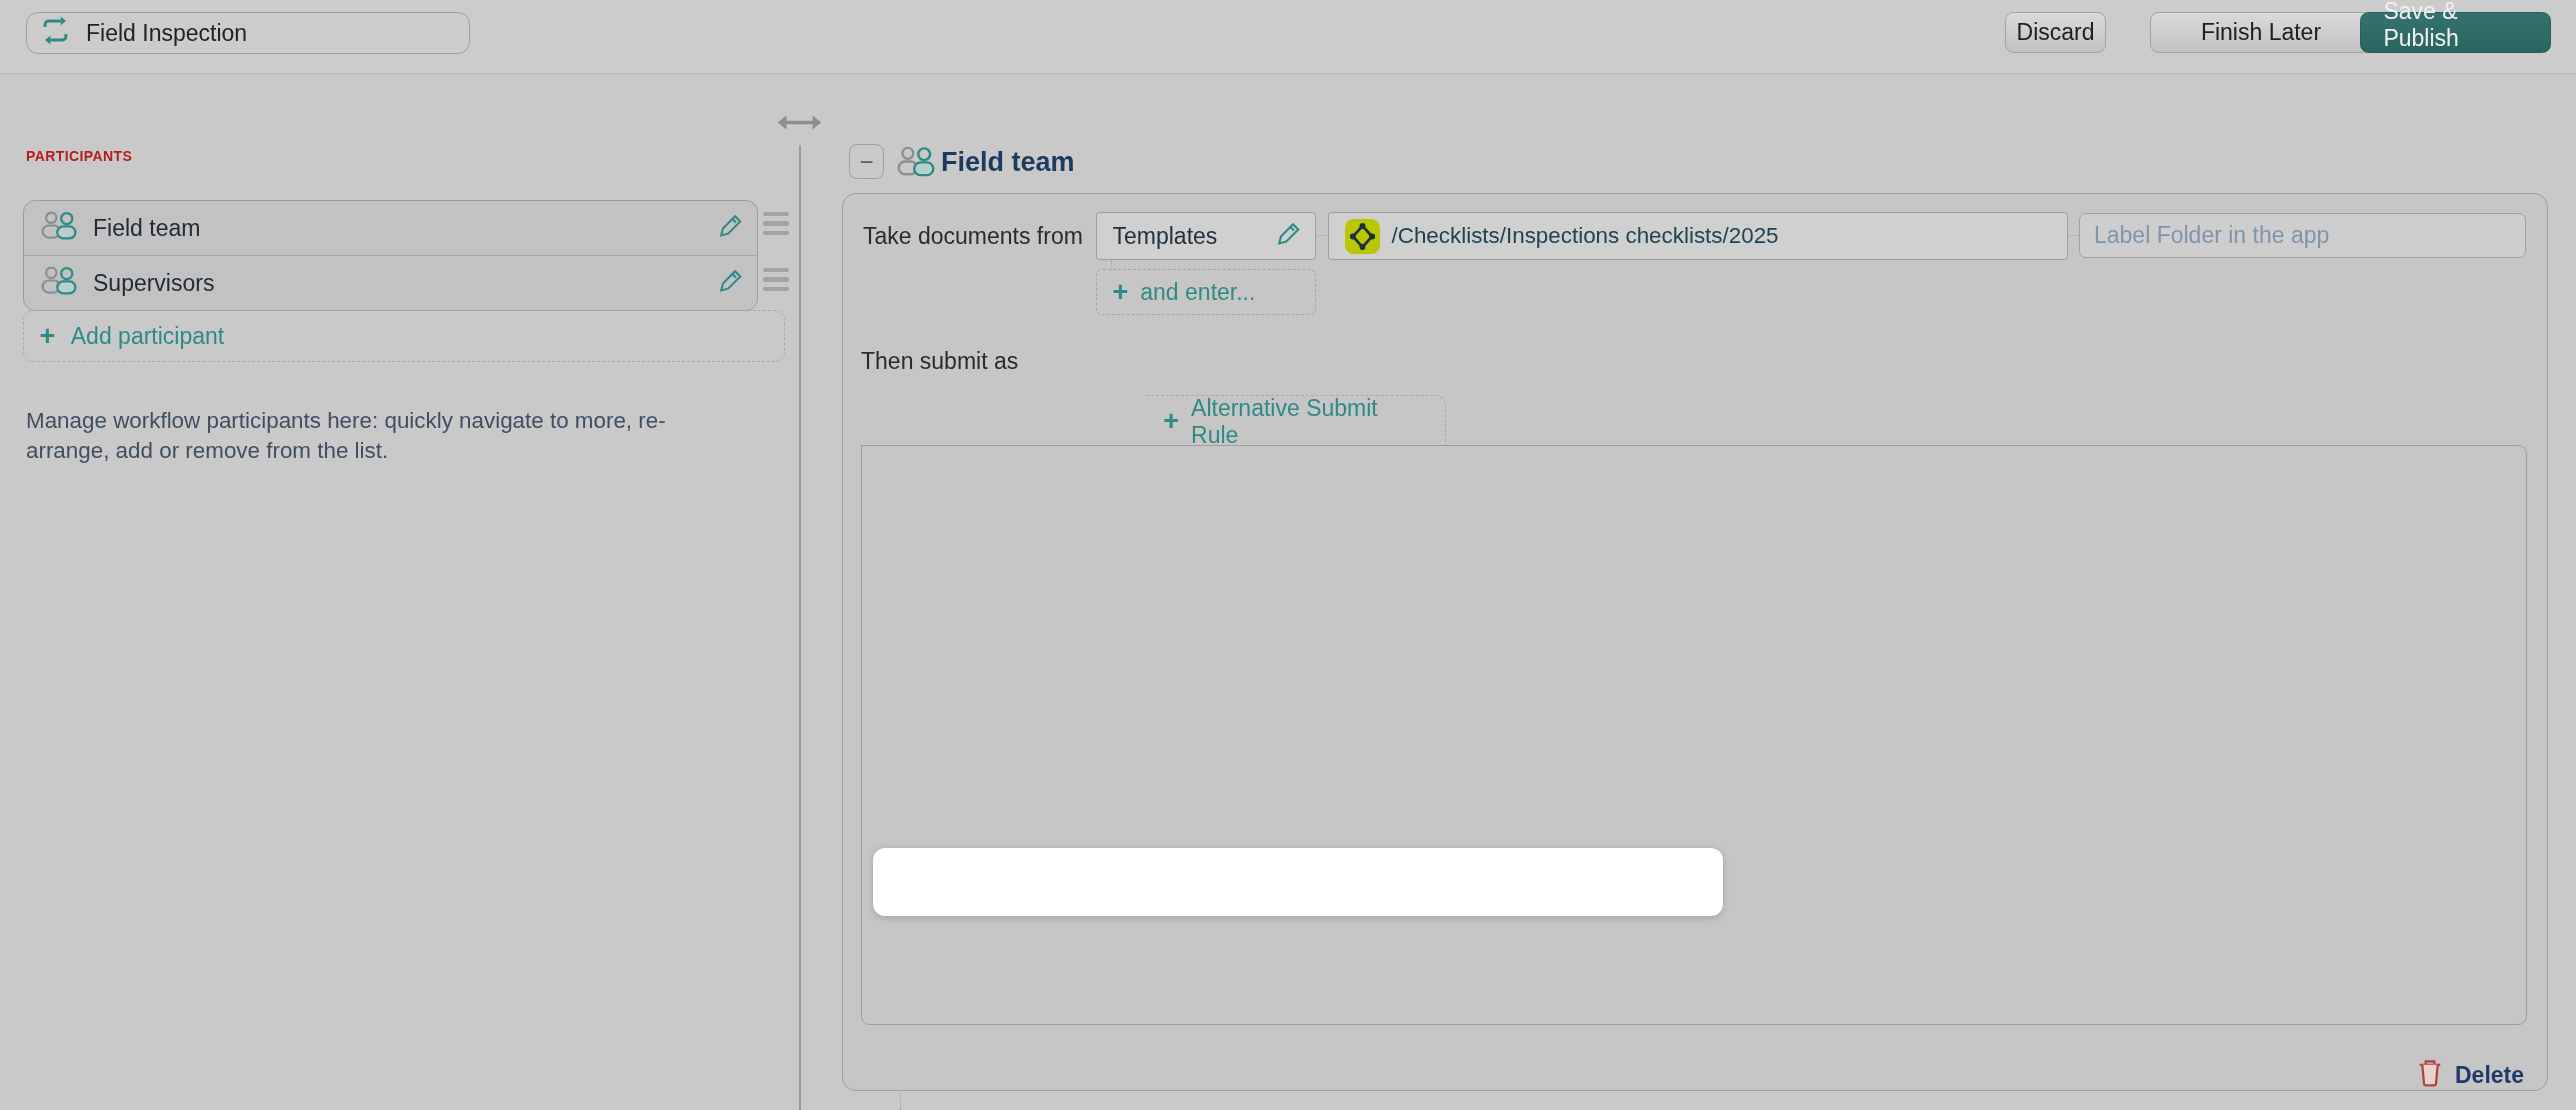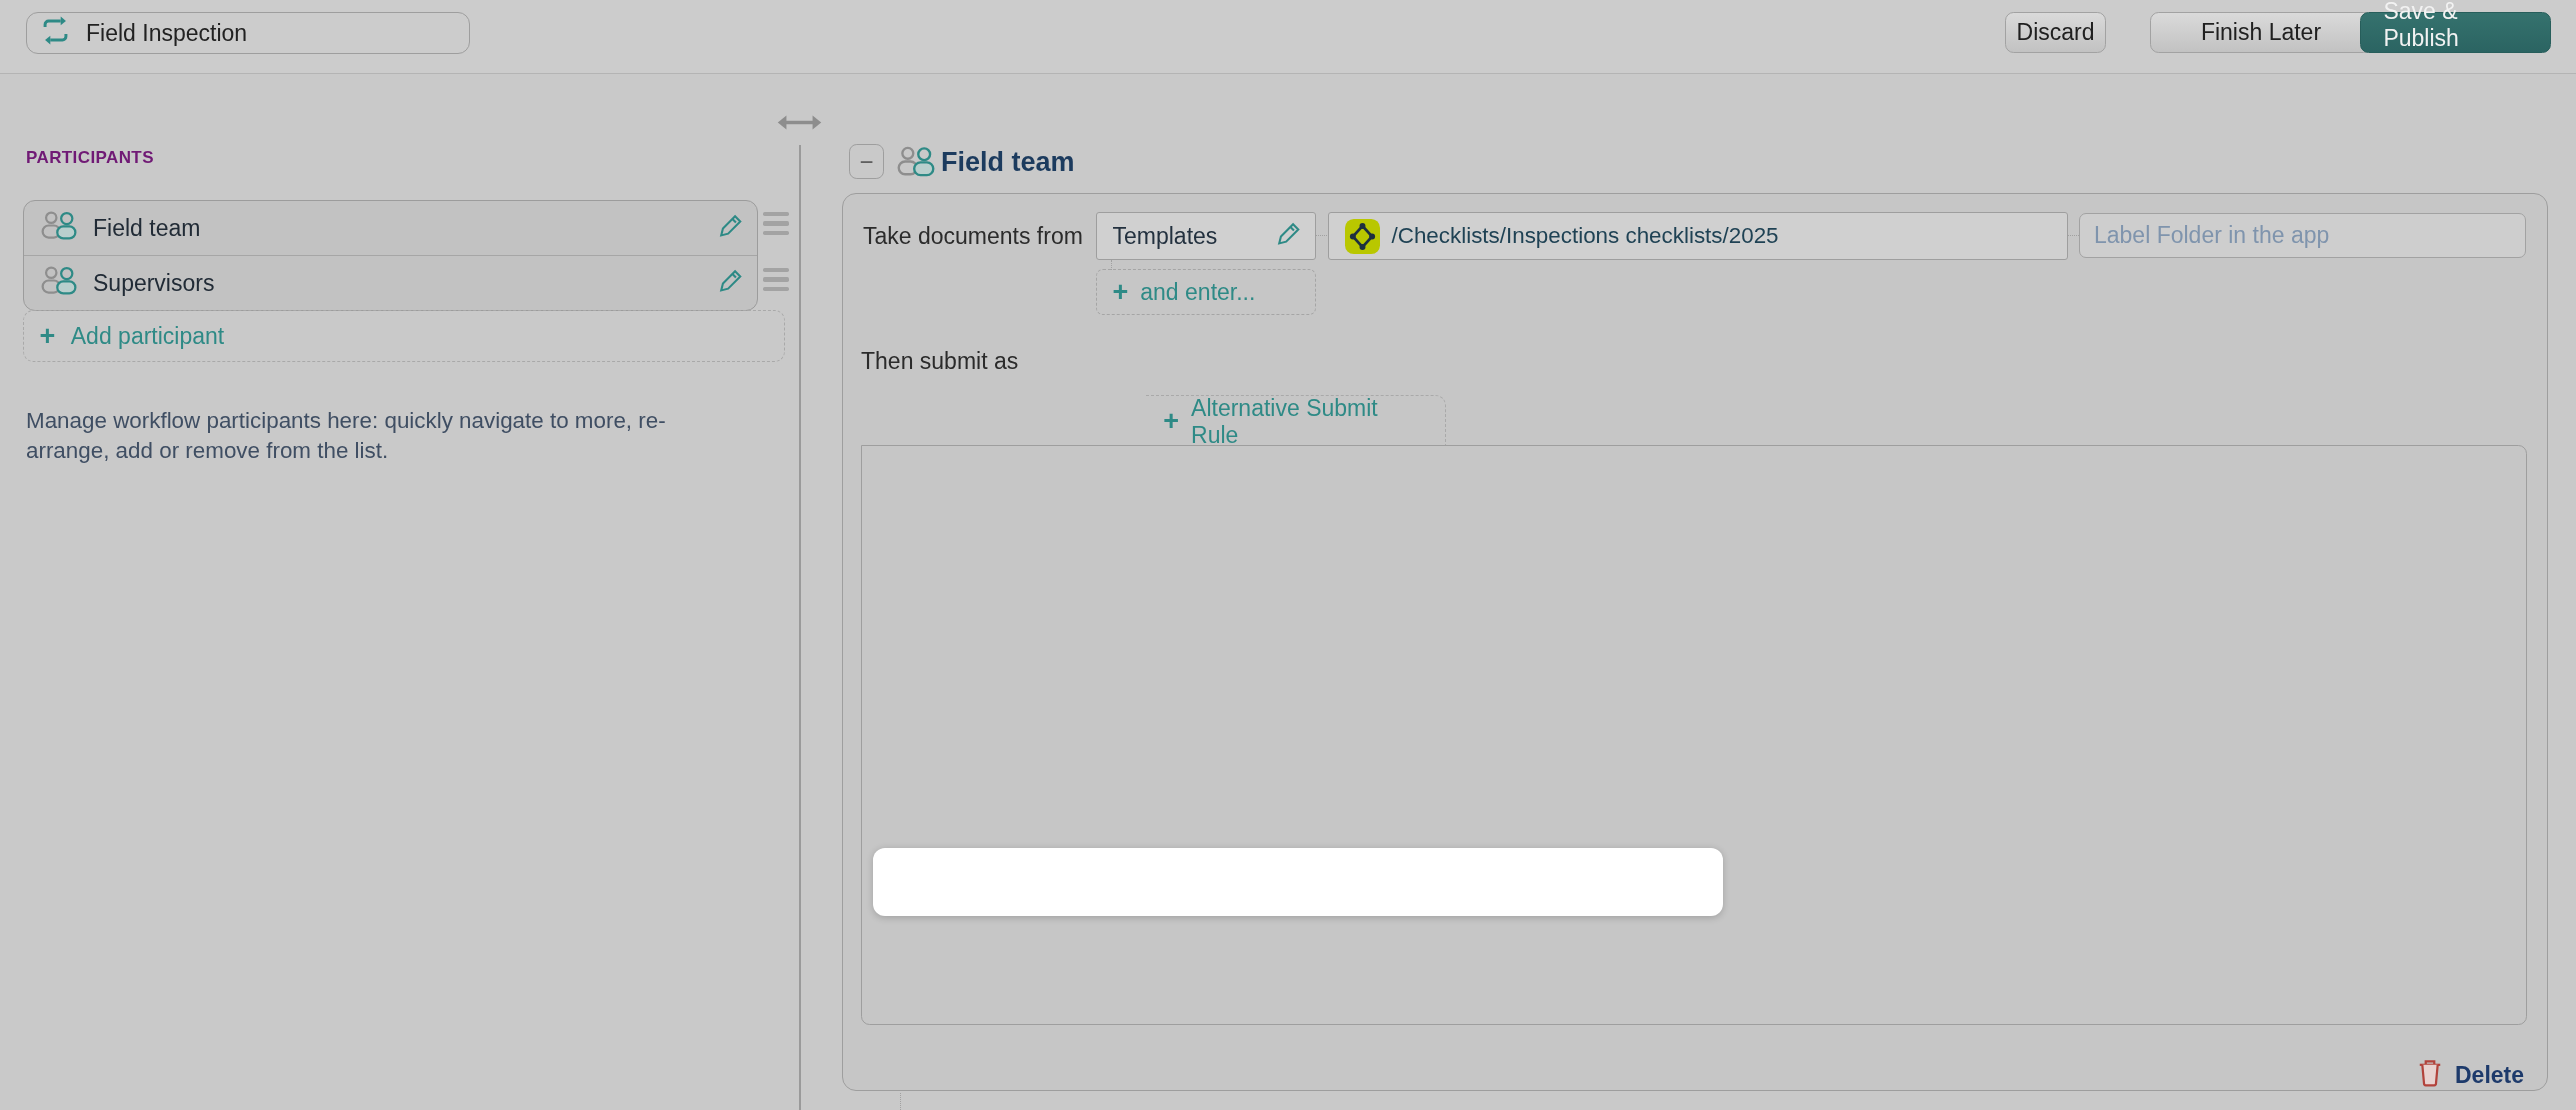--- a/index.html
+++ b/index.html
@@ -9,21 +9,21 @@
 
   
   .topbar{left:0;top:0;width:2576px;height:73px;background:#cccccc;border-bottom:1.7px solid #b4b4b4;}
   .wfname{left:26px;top:12px;width:418px;height:40px;border:1.7px solid #9e9e9e;border-radius:12px;
           display:flex;align-items:center;gap:14px;padding:0 12px;color:#222;}
   .btn{height:41px;border-radius:8.6px;border:1.7px solid #a2a2a2;display:flex;align-items:center;justify-content:center;
        background:linear-gradient(#dadada,#c2c2c2);color:#202020;font-size:23px;padding:0 22.4px;box-sizing:border-box;}
   .btn.primary{background:linear-gradient(#35726e,#2b6462);border-color:#275e5b;color:#f2f2f2;align-items:flex-end;}
 
   
-  .side-head{left:26px;top:148px;font-size:17px;font-weight:700;letter-spacing:0.4px;color:#701a75;}
+  .side-head{left:26px;top:148px;font-size:14px;font-weight:700;letter-spacing:0.4px;color:#b91c1c;}
   .plist{left:23px;top:200px;width:733px;border:1.7px solid #9c9c9c;border-radius:12px;background:#c2c2c2;overflow:hidden;}
   .prow{height:54px;display:flex;align-items:center;gap:15.5px;padding:0 15.5px;color:#212b36;}
   .prow + .prow{border-top:1.7px solid #a6a6a6;}
   .prow .grow{flex:1;}
   .addbox{left:23px;top:310px;width:729px;height:50px;border:1.7px dashed #a9a9a9;border-radius:10.4px;
           display:flex;align-items:center;gap:15.5px;padding:0 15.5px;color:#2e8a86;}
   .drag{display:flex;flex-direction:column;gap:5.2px;}
   .drag i{display:block;width:26px;height:4.3px;border-radius:1.7px;background:#a3a3a3;}
   .sidedesc{left:26px;top:406px;width:715px;font-size:22.4px;line-height:1.35;color:#3f4e63;}
 

